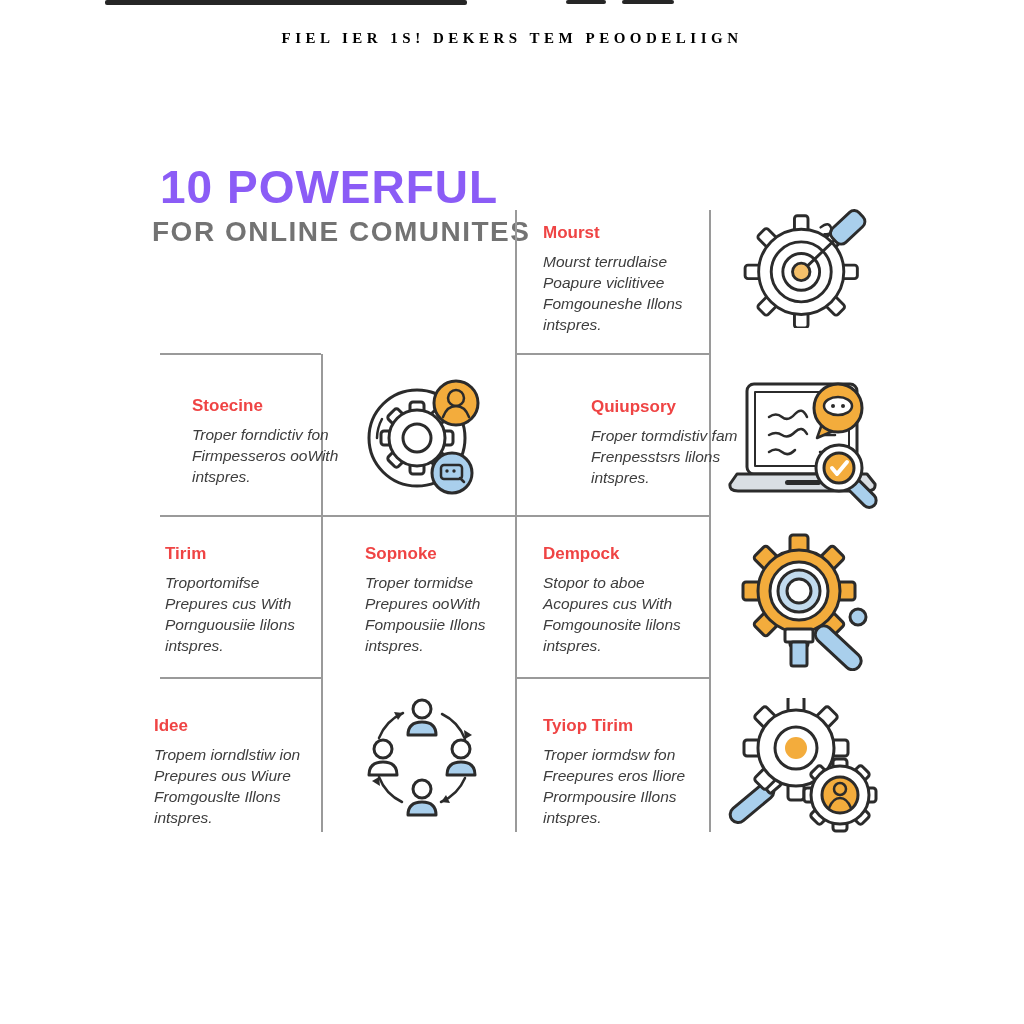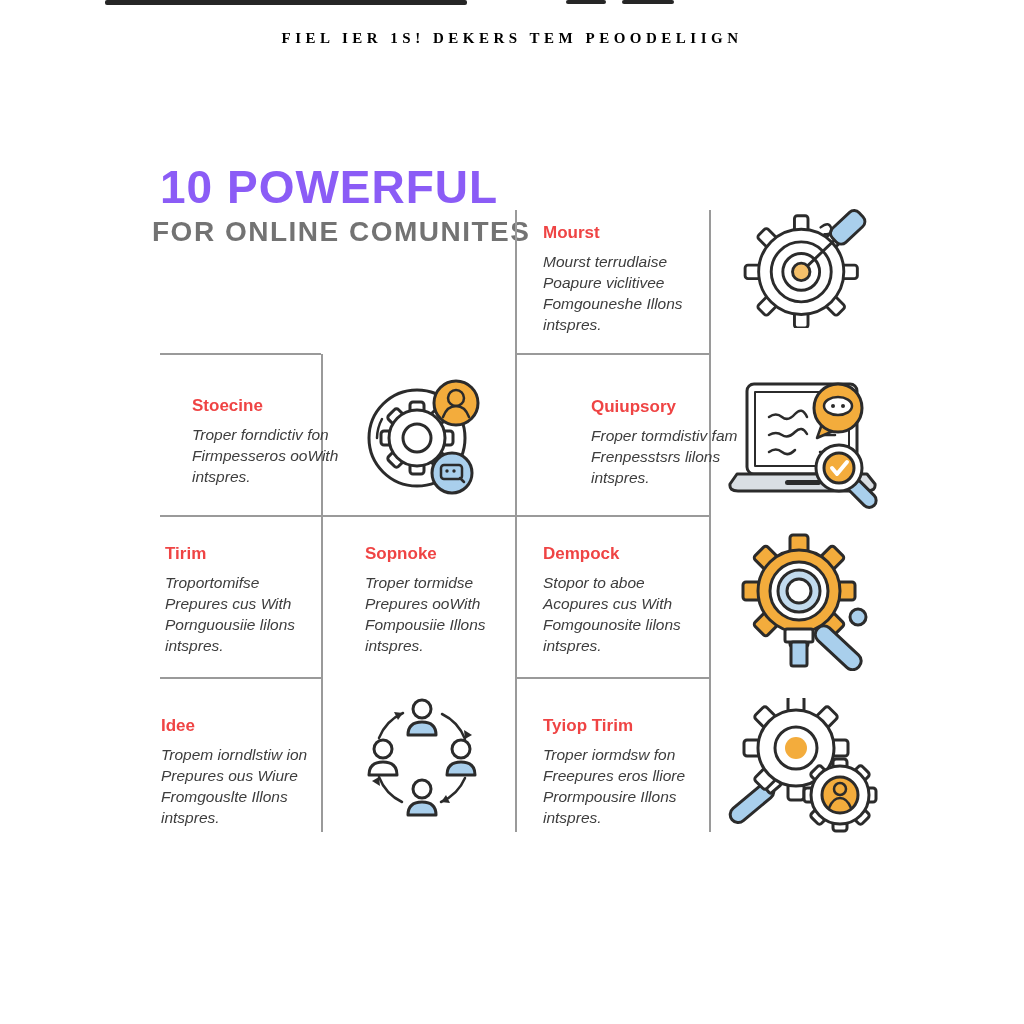--- a/index.html
+++ b/index.html
@@ -98,21 +98,21 @@
   </div>
 
   <div class="card" style="left:543px; top:541px; width:160px;">
     <div class="hd">Dempock</div>
     <div class="ln">Stopor to aboe</div>
     <div class="ln">Acopures cus With</div>
     <div class="ln">Fomgounosite lilons</div>
     <div class="ln">intspres.</div>
   </div>
 
-  <div class="card" style="left:161px; top:713px; width:160px;">
+  <div class="card" style="left:154px; top:713px; width:160px;">
     <div class="hd">Idee</div>
     <div class="ln">Tropem iorndlstiw ion</div>
     <div class="ln">Prepures ous Wiure</div>
     <div class="ln">Fromgouslte Illons</div>
     <div class="ln">intspres.</div>
   </div>
 
   <div class="card" style="left:543px; top:713px; width:160px;">
     <div class="hd">Tyiop Tirim</div>
     <div class="ln">Troper iormdsw fon</div>

